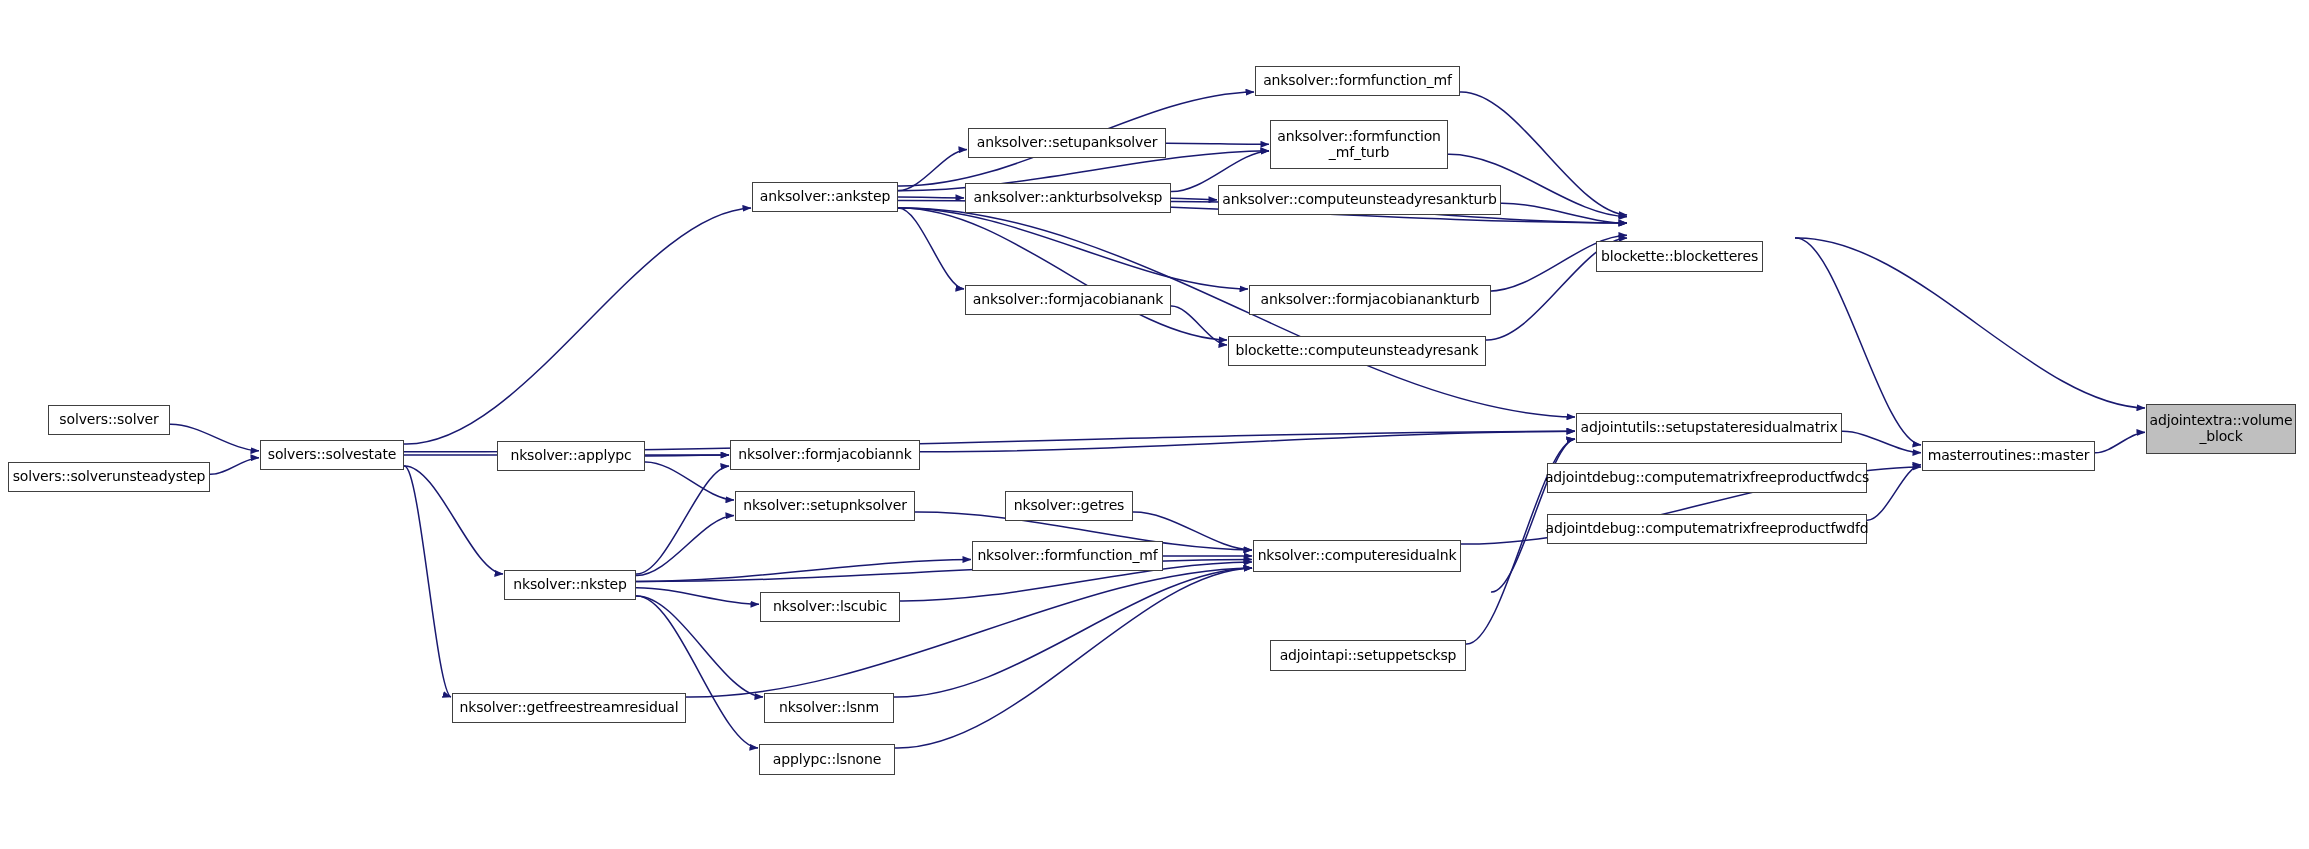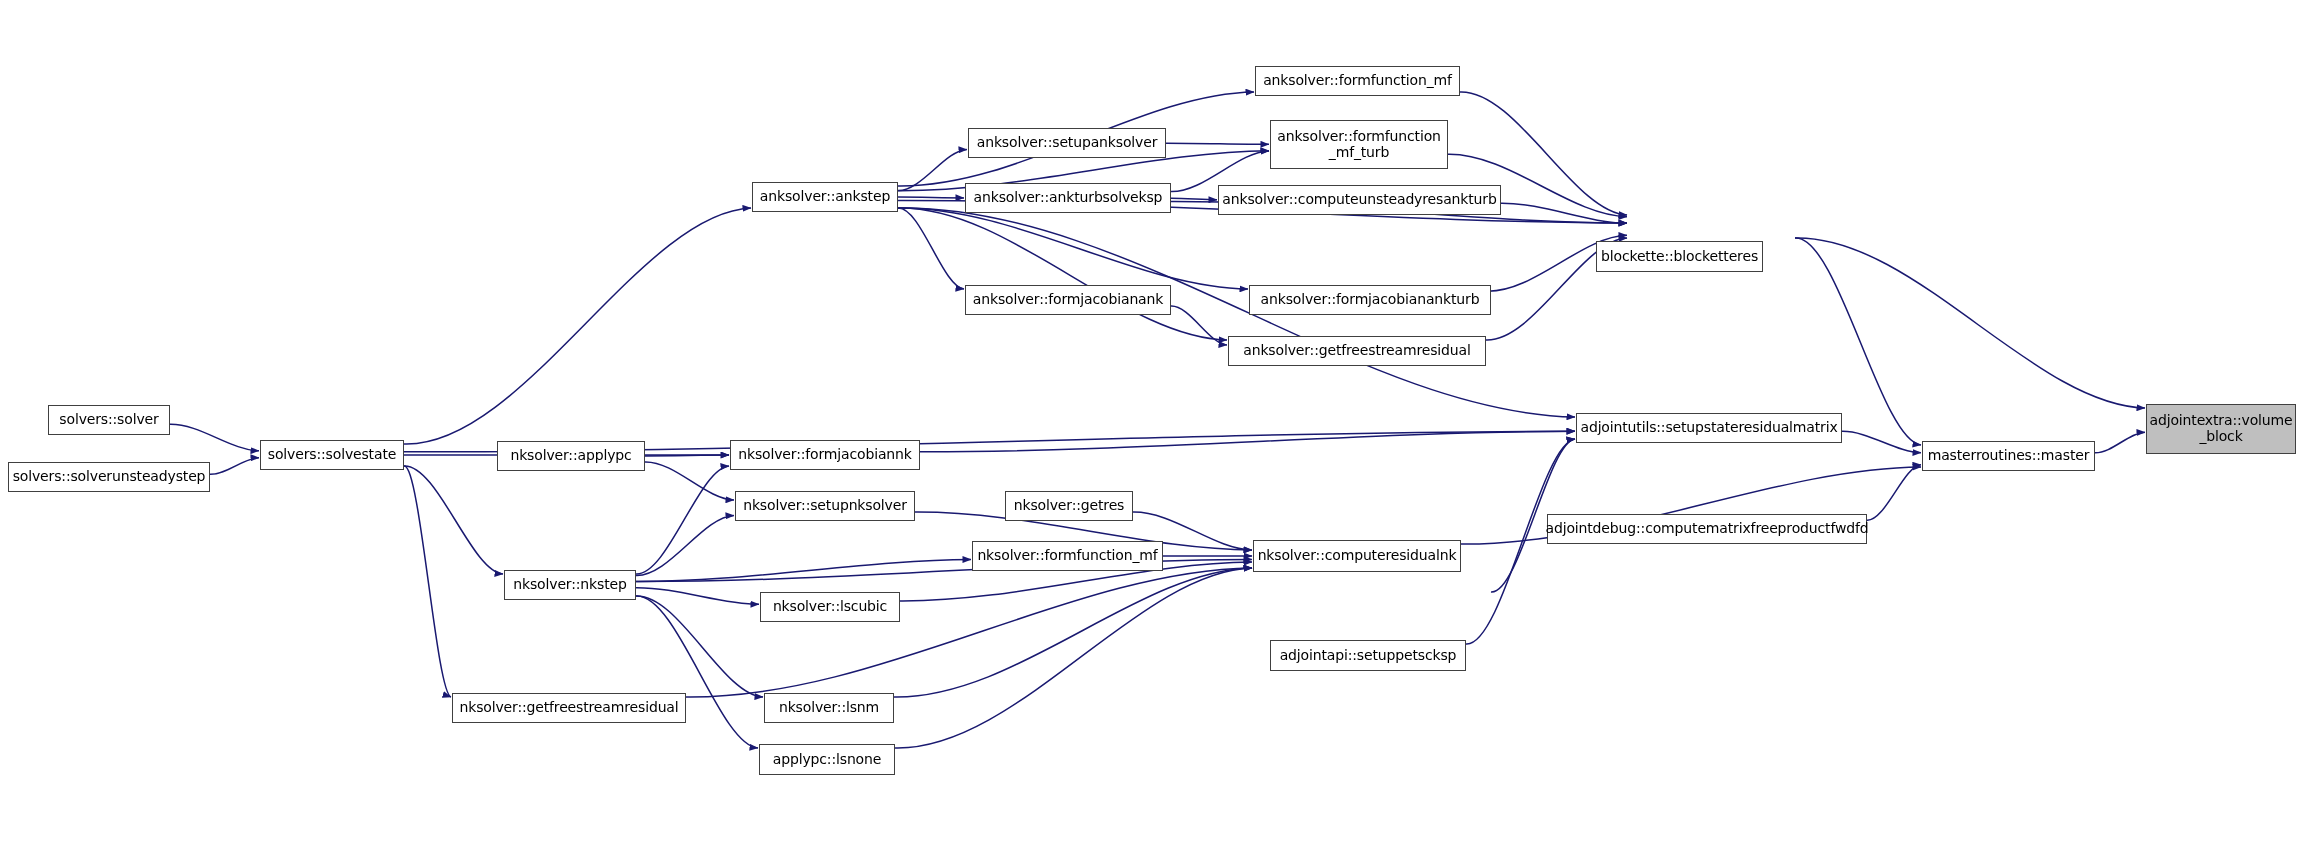--- a/index.html
+++ b/index.html
@@ -118,32 +118,33 @@
     <div class="node" style="left: 260px; top: 440px; width: 144px; height: 30px;"><span class="node-label">solvers::solvestate</span></div>
     <div class="node" style="left: 752px; top: 182px; width: 146px; height: 30px;"><span class="node-label">anksolver::ankstep</span></div>
     <div class="node" style="left: 968px; top: 128px; width: 198px; height: 30px;"><span class="node-label">anksolver::setupanksolver</span></div>
     <div class="node" style="left: 965px; top: 183px; width: 206px; height: 30px;"><span class="node-label">anksolver::ankturbsolveksp</span></div>
     <div class="node" style="left: 965px; top: 285px; width: 206px; height: 30px;"><span class="node-label">anksolver::formjacobianank</span></div>
     <div class="node" style="left: 1255px; top: 66px; width: 205px; height: 30px;"><span class="node-label">anksolver::formfunction_mf</span></div>
     <div class="node" style="left: 1270px; top: 120px; width: 178px; height: 49px;"><span class="node-label">anksolver::formfunction
 _mf_turb</span></div>
     <div class="node" style="left: 1218px; top: 185px; width: 283px; height: 30px;"><span class="node-label">anksolver::computeunsteadyresankturb</span></div>
     <div class="node" style="left: 1249px; top: 285px; width: 242px; height: 30px;"><span class="node-label">anksolver::formjacobianankturb</span></div>
-    <div class="node" style="left: 1228px; top: 336px; width: 258px; height: 30px;"><span class="node-label">anksolver::getfreestreamresidual</span></div>
+    <div class="node" style="left: 1228px; top: 336px; width: 258px; height: 30px;"><span class="node-label">blockette::computeunsteadyresank</span></div>
     <div class="node" style="left: 1596px; top: 211px; width: 167px; height: 31px; margin-top: 30px;"><span class="node-label">blockette::blocketteres</span></div>
     <div class="node" style="left: 497px; top: 441px; width: 148px; height: 30px;"><span class="node-label">nksolver::applypc</span></div>
     <div class="node" style="left: 730px; top: 440px; width: 190px; height: 30px;"><span class="node-label">nksolver::formjacobiannk</span></div>
     <div class="node" style="left: 735px; top: 491px; width: 180px; height: 30px;"><span class="node-label">nksolver::setupnksolver</span></div>
     <div class="node" style="left: 504px; top: 570px; width: 132px; height: 30px;"><span class="node-label">nksolver::nkstep</span></div>
     <div class="node" style="left: 1005px; top: 491px; width: 128px; height: 30px;"><span class="node-label">nksolver::getres</span></div>
     <div class="node" style="left: 972px; top: 541px; width: 191px; height: 30px;"><span class="node-label">nksolver::formfunction_mf</span></div>
     <div class="node" style="left: 1253px; top: 540px; width: 208px; height: 32px;"><span class="node-label">nksolver::computeresidualnk</span></div>
     <div class="node" style="left: 760px; top: 592px; width: 140px; height: 30px;"><span class="node-label">nksolver::lscubic</span></div>
     <div class="node" style="left: 764px; top: 693px; width: 130px; height: 30px;"><span class="node-label">nksolver::lsnm</span></div>
     <div class="node" style="left: 759px; top: 744px; width: 136px; height: 31px;"><span class="node-label">applypc::lsnone</span></div>
     <div class="node" style="left: 452px; top: 693px; width: 234px; height: 30px;"><span class="node-label">nksolver::getfreestreamresidual</span></div>
     <div class="node" style="left: 1270px; top: 640px; width: 196px; height: 31px;"><span class="node-label">adjointapi::setuppetscksp</span></div>
     <div class="node" style="left: 1576px; top: 413px; width: 266px; height: 30px;"><span class="node-label">adjointutils::setupstateresidualmatrix</span></div>
+    <div class="node" style="left: 1547px; top: 463px; width: 320px; height: 30px;"><span class="node-label">adjointdebug::computematrixfreeproductfwdcs</span></div>
     <div class="node" style="left: 1547px; top: 514px; width: 320px; height: 30px; text-align: center;"><span class="node-label">adjointdebug::computematrixfreeproductfwdfd</span></div>
     <div class="node" style="left: 1922px; top: 441px; width: 173px; height: 30px;"><span class="node-label">masterroutines::master</span></div>
     <div class="node highlight" style="left: 2146px; top: 404px; width: 150px; height: 50px;"><span class="node-label">adjointextra::volume
 _block</span></div>
   </div>
 
 </body></html>

